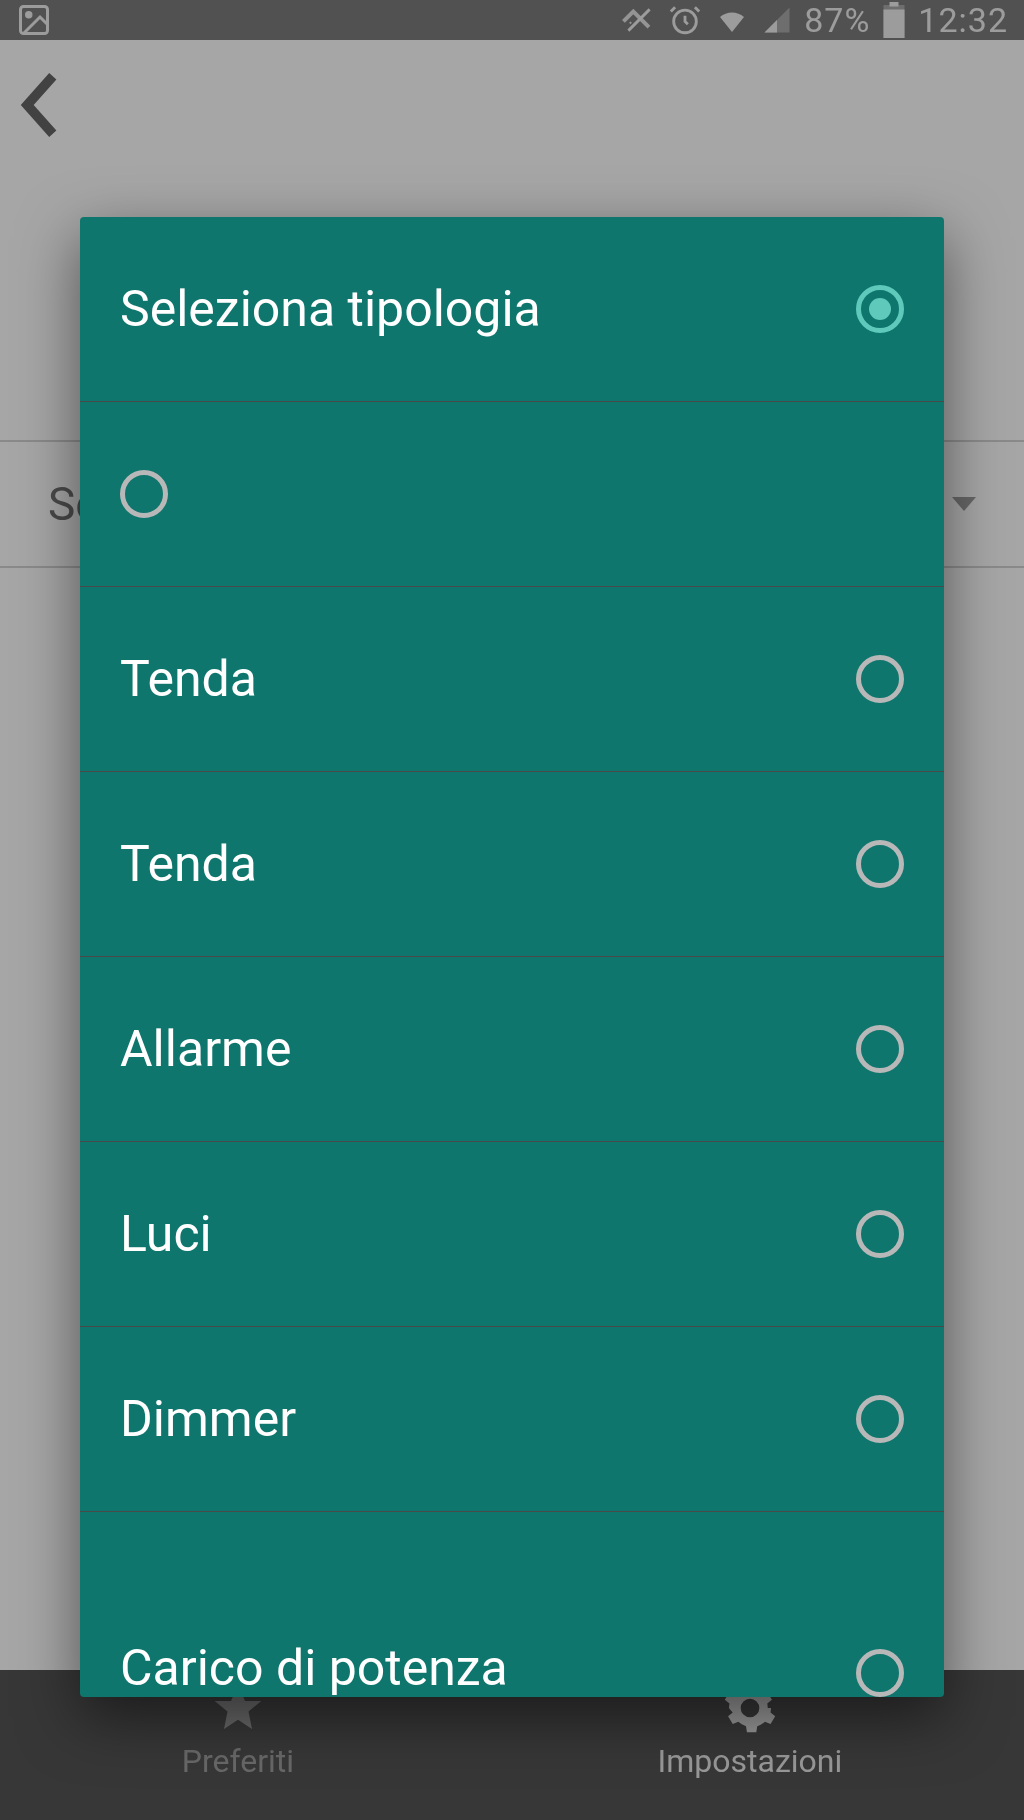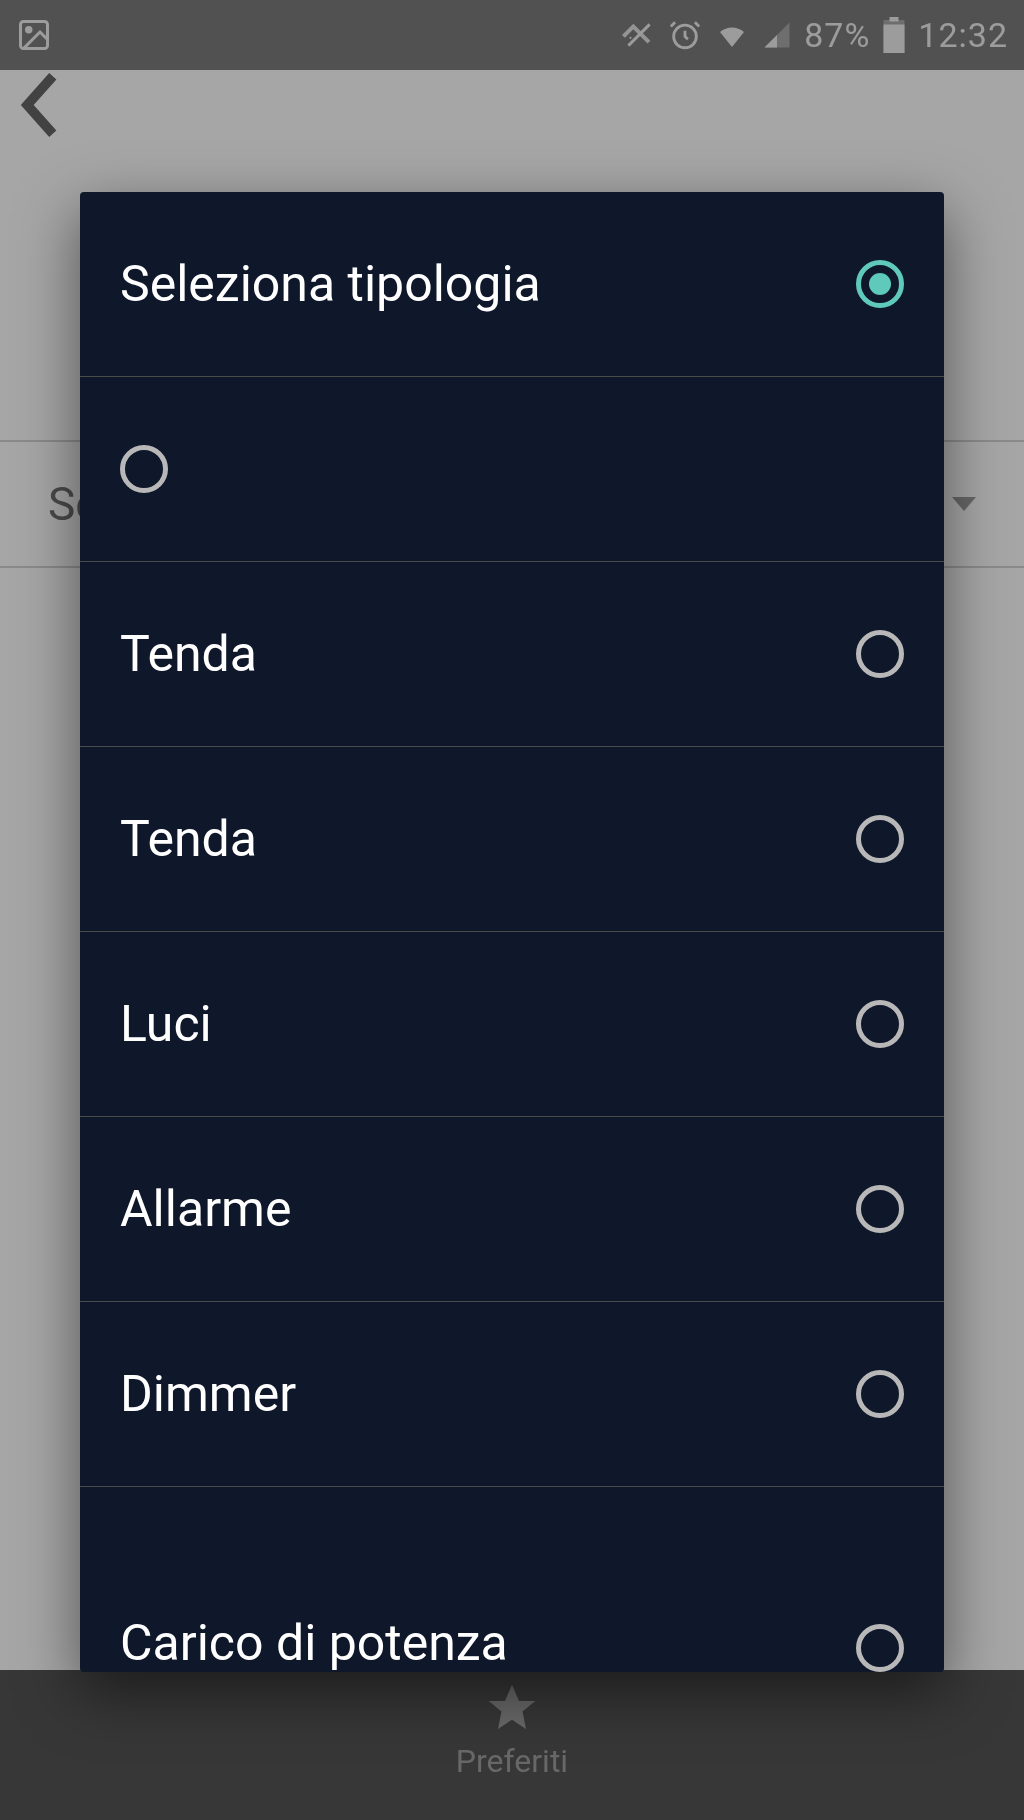--- a/index.html
+++ b/index.html
@@ -19,21 +19,21 @@
   .app-bg {
     position: absolute;
     inset: 0;
     background: #f5f5f5;
   }
   .status-bar {
     position: absolute;
     top: 0;
     left: 0;
     right: 0;
-    height: 70px;
+    height: 40px;
     background: #3a3a3a;
     color: #e0e0e0;
     display: flex;
     align-items: center;
     padding: 0 16px;
     font-size: 32px;
   }
   .status-left {
     flex: 1;
     display: flex;
@@ -129,22 +129,22 @@
     position: absolute;
     inset: 0;
     background: rgba(100, 100, 100, 0.55);
   }
 
   
   .dialog {
     position: absolute;
     left: 80px;
     right: 80px;
-    top: 192px;
-    background: #0f172a;
+    top: 217px;
+    background: #0f766e;
     border-radius: 4px;
     box-shadow: 0 20px 60px rgba(0,0,0,0.5);
     overflow: hidden;
   }
   .dialog-item {
     display: flex;
     align-items: center;
     justify-content: space-between;
     padding: 0 40px;
     height: 185px;
@@ -248,20 +248,28 @@
 
   <div class="bottom-bar">
     <div class="bottom-item">
       <span class="bottom-icon">
         <svg width="56" height="56" viewBox="0 0 24 24" fill="#6e6e6e">
           <path d="M12 2l3 7h7l-5.5 4.5L18 21l-6-4-6 4 1.5-7.5L2 9h7z"></path>
         </svg>
       </span>
       <span>Preferiti</span>
     </div>
+    <div class="bottom-item active">
+      <span class="bottom-icon">
+        <svg width="56" height="56" viewBox="0 0 24 24" fill="#d8d8d8">
+          <path d="M12 8a4 4 0 100 8 4 4 0 000-8zm9 4a9 9 0 01-.2 1.9l2 1.6-2 3.4-2.4-1a8.8 8.8 0 01-3.3 1.9l-.4 2.6h-4l-.4-2.6a8.8 8.8 0 01-3.3-1.9l-2.4 1-2-3.4 2-1.6A9 9 0 013 12c0-.6.1-1.3.2-1.9l-2-1.6 2-3.4 2.4 1a8.8 8.8 0 013.3-1.9L9.3 1.6h4l.4 2.6a8.8 8.8 0 013.3 1.9l2.4-1 2 3.4-2 1.6c.1.6.2 1.3.2 1.9z"></path>
+        </svg>
+      </span>
+      <span>Impostazioni</span>
+    </div>
   </div>
 </div>
 
 <div class="scrim"></div>
 
 <div class="dialog">
   <div class="dialog-item">
     <span class="dialog-item-label">Seleziona tipologia</span>
     <span class="radio selected"></span>
   </div>
@@ -270,28 +278,28 @@
   </div>
   <div class="dialog-item">
     <span class="dialog-item-label">Tenda</span>
     <span class="radio"></span>
   </div>
   <div class="dialog-item">
     <span class="dialog-item-label">Tenda</span>
     <span class="radio"></span>
   </div>
   <div class="dialog-item">
+    <span class="dialog-item-label">Allarme</span>
+    <span class="radio"></span>
+  </div>
+  <div class="dialog-item">
     <span class="dialog-item-label">Luci</span>
     <span class="radio"></span>
   </div>
   <div class="dialog-item">
-    <span class="dialog-item-label">Allarme</span>
-    <span class="radio"></span>
-  </div>
-  <div class="dialog-item">
     <span class="dialog-item-label">Dimmer</span>
     <span class="radio"></span>
   </div>
   <div class="dialog-item">
     <span class="dialog-item-label">Carico di potenza</span>
     <span class="radio"></span>
   </div>
 </div>
 
 </body></html>

